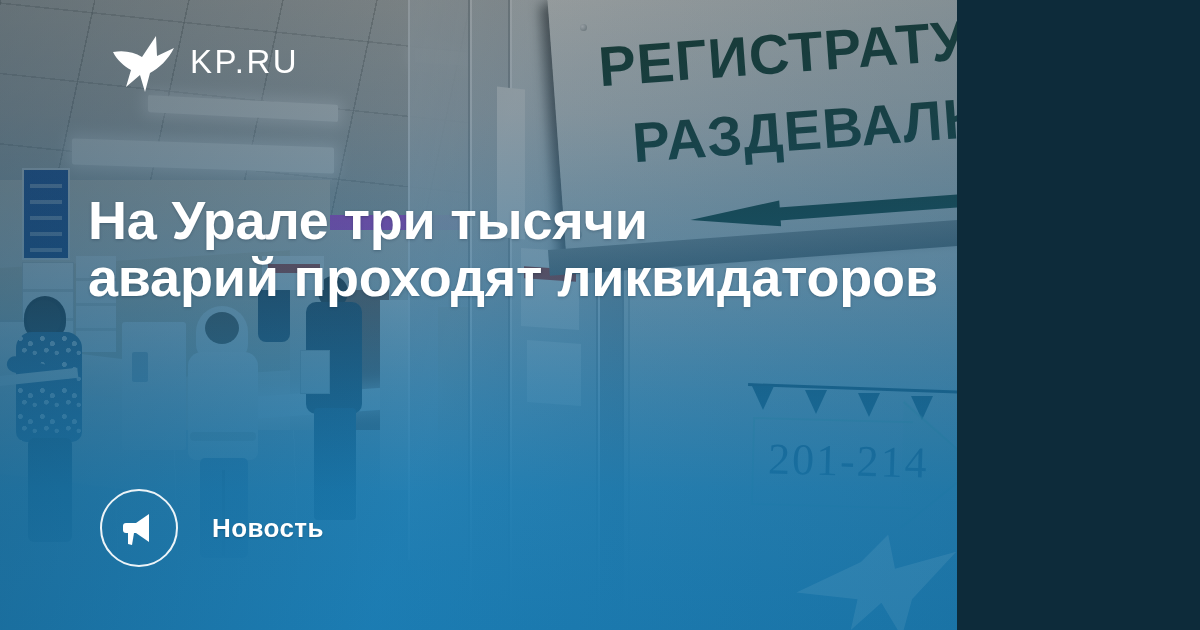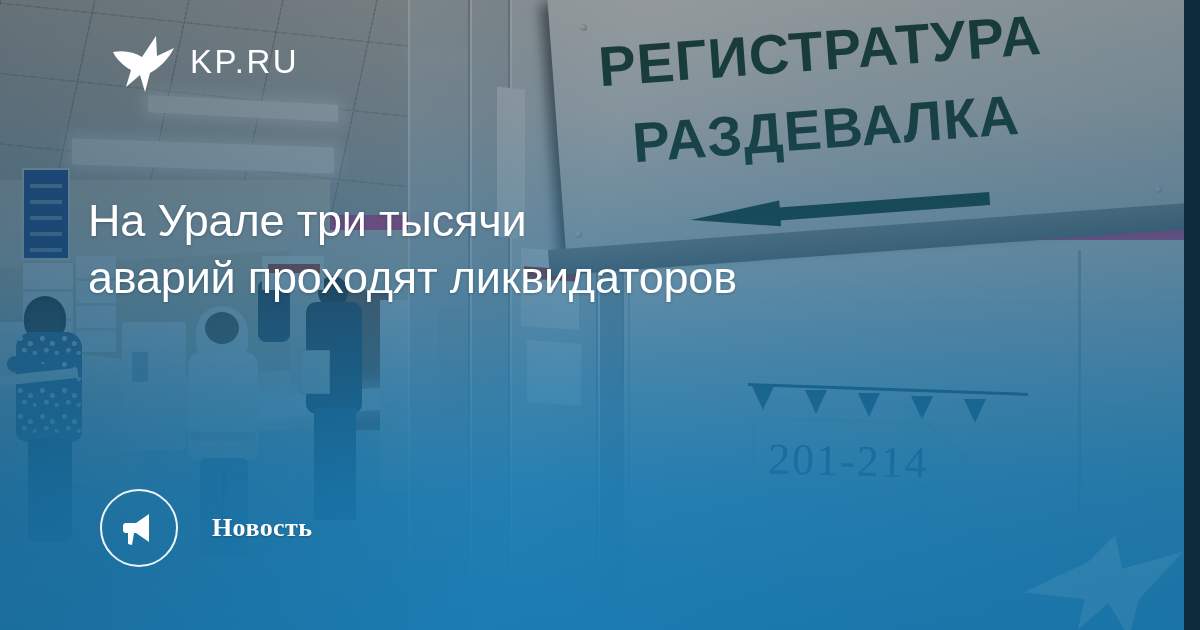--- a/index.html
+++ b/index.html
@@ -1,23 +1,23 @@
 <!DOCTYPE html>
 <html><head>
 <meta charset="utf-8">
 <style>
   * { margin:0; padding:0; box-sizing:border-box; }
   html,body { width:1200px; height:630px; overflow:hidden; background:#0d2b3a; }
   body { font-family:"Liberation Sans", sans-serif; }
 
   #card {
     position:relative;
-    width:1184px; height:630px;
+    width:957px; height:630px;
     overflow:hidden;
-    background:#ec4899;
+    background:#d946ef;
   }
 
   
   .photo { position:absolute; inset:0; overflow:hidden; }
 
   
   .ceiling {
     position:absolute; left:0; top:0; width:760px; height:215px;
     background:
       linear-gradient(175deg,#cfd0cc 0%,#c2c3bf 45%,#b6b7b2 100%);
@@ -307,36 +307,36 @@
   .logo-bird { width:64px; height:64px; display:block; }
   .logo-text {
     color:#ffffff; font-size:33px; font-weight:400; letter-spacing:2.5px;
     font-family:"Liberation Sans", sans-serif;
   }
 
   .headline {
     position:absolute; left:88px; top:192px; width:1000px;
     color:#ffffff;
     font-family:"Liberation Sans", sans-serif;
-    font-size:45px; font-weight:400; line-height:57px;
+    font-size:54px; font-weight:700; line-height:57px;
     letter-spacing:-.2px;
     text-shadow:0 1px 3px rgba(10,30,45,.28);
   }
   .headline .hl { display:block; white-space:nowrap; }
 
   .badge { position:absolute; left:100px; top:489px; display:flex; align-items:center; gap:34px; }
   .badge-circle {
     width:78px; height:78px; border-radius:50%;
     border:2px solid rgba(255,255,255,.92);
     display:flex; align-items:center; justify-content:center;
   }
   .badge-circle svg { width:40px; height:40px; display:block; }
   .badge-label {
     color:#ffffff; font-size:26px; font-weight:700; letter-spacing:.4px;
-    font-family:Liberation Serif, serif;
+    font-family:Liberation Sans, sans-serif;
     text-shadow:0 1px 2px rgba(10,30,45,.3);
   }
 </style>
 </head>
 <body>
 
 <div id="card">
 
   <div class="photo">
 

